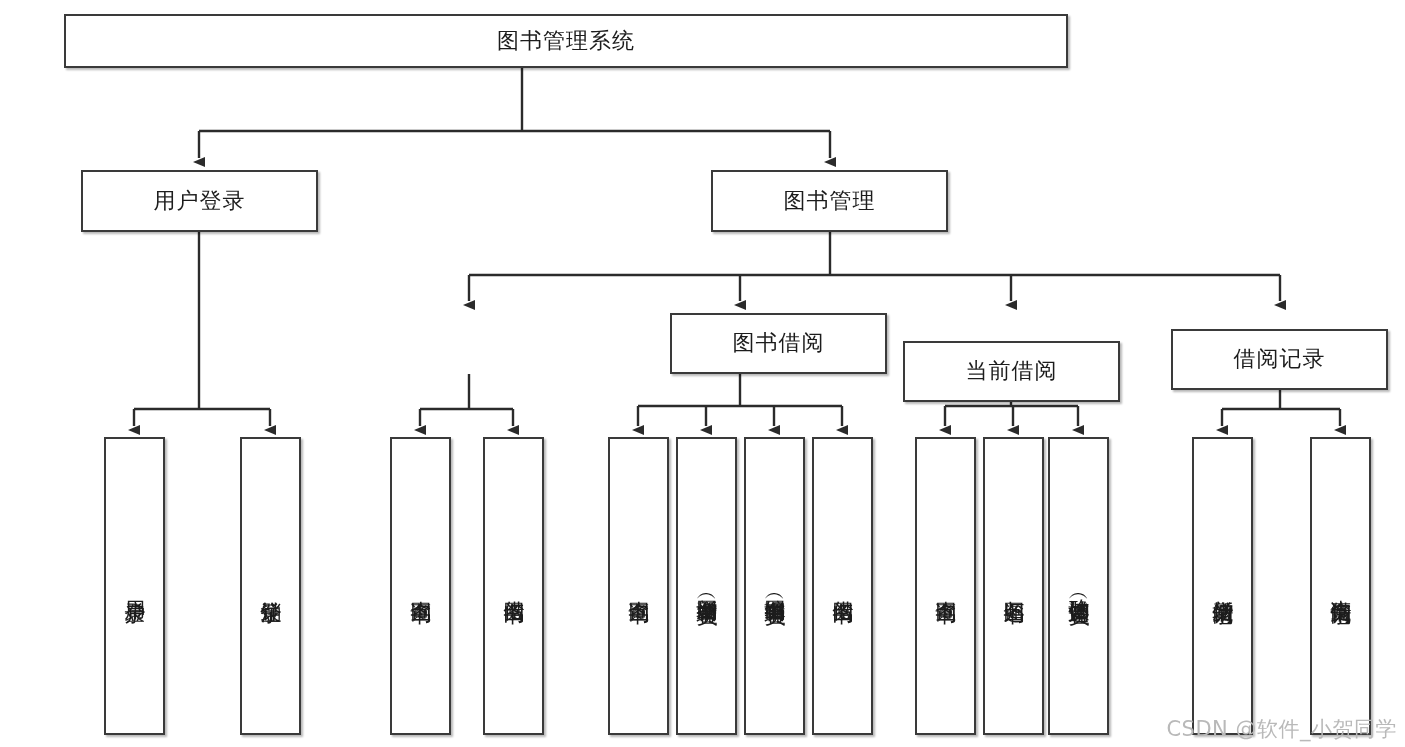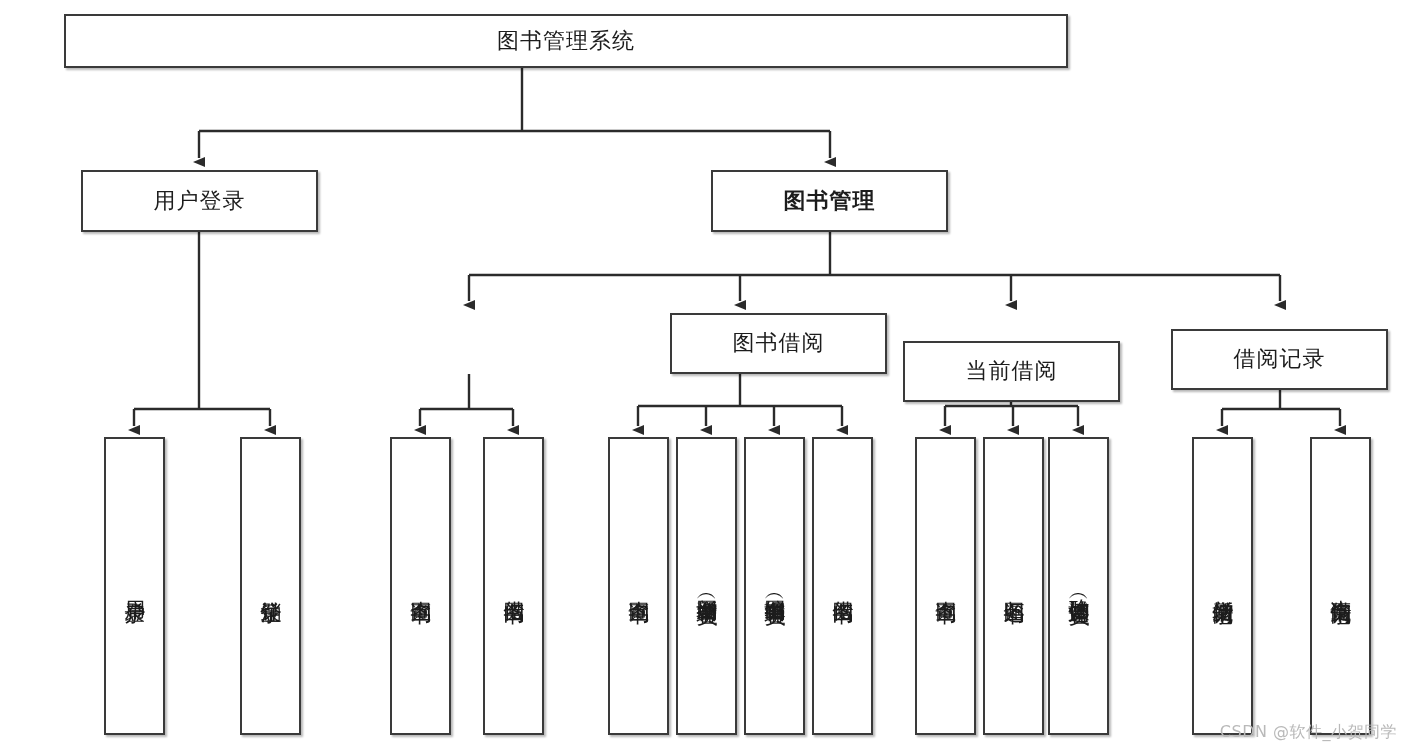--- a/index.html
+++ b/index.html
@@ -52,21 +52,21 @@
   .node.vert .label {
     writing-mode: vertical-rl;
     text-orientation: upright;
     display: block;
     text-align: center;
   }
   .watermark {
     position: absolute;
     right: 8px;
     bottom: 4px;
-    font-size: 16px;
+    font-size: 21px;
     color: #b9b9b9;
     letter-spacing: 0.5px;
     white-space: nowrap;
     pointer-events: none;
   }
 </style>
 </head>
 <body>
 
 <div id="canvas">
@@ -122,21 +122,21 @@
     </g>
   </svg>
 
   <div class="node horiz" style="left:20px; top:14px; width:1004px; height:54px;margin-left:44px;">
     <span class="label">图书管理系统</span>
   </div>
 
   <div class="node horiz" style="left:81px; top:170px; width:237px; height:62px;">
     <span class="label">用户登录</span>
   </div>
-  <div class="node horiz" style="left:711px; top:170px; width:237px; height:62px;font-weight:bold;">
+  <div class="node horiz" style="left:711px; top:170px; width:237px; height:62px;">
     <span class="label">图书管理</span>
   </div>
 
   <div class="node horiz" style="left:632px; top:313px; width:217px; height:61px;margin-left:38px;">
     <span class="label">图书借阅</span>
   </div>
   <div class="node horiz" style="left:903px; top:313px; width:217px; height:61px;margin-top:28px;">
     <span class="label">当前借阅</span>
   </div>
   <div class="node horiz" style="left:1171px; top:313px; width:217px; height:61px;margin-top:16px;">

